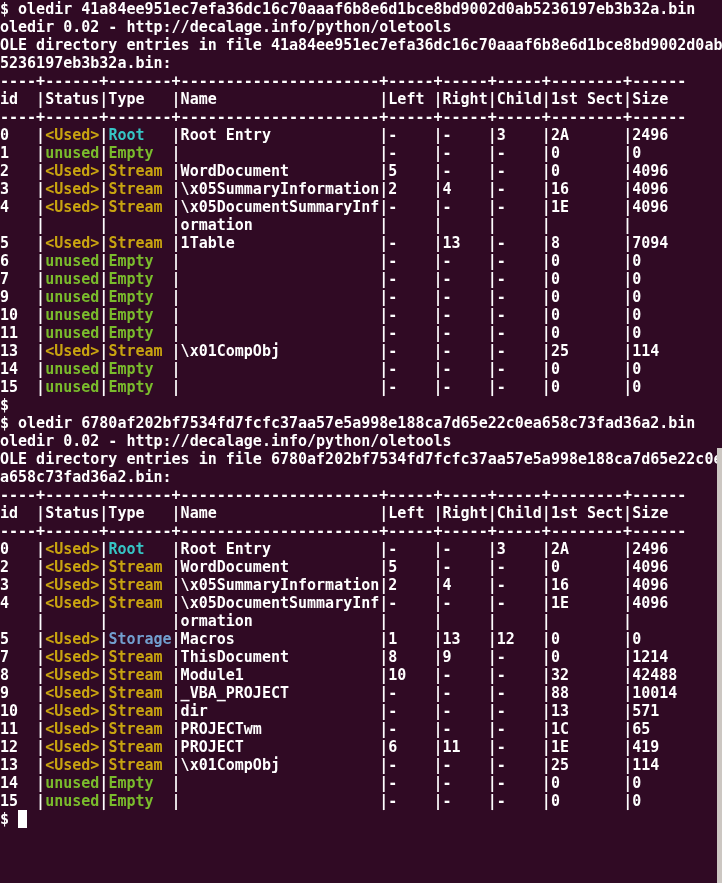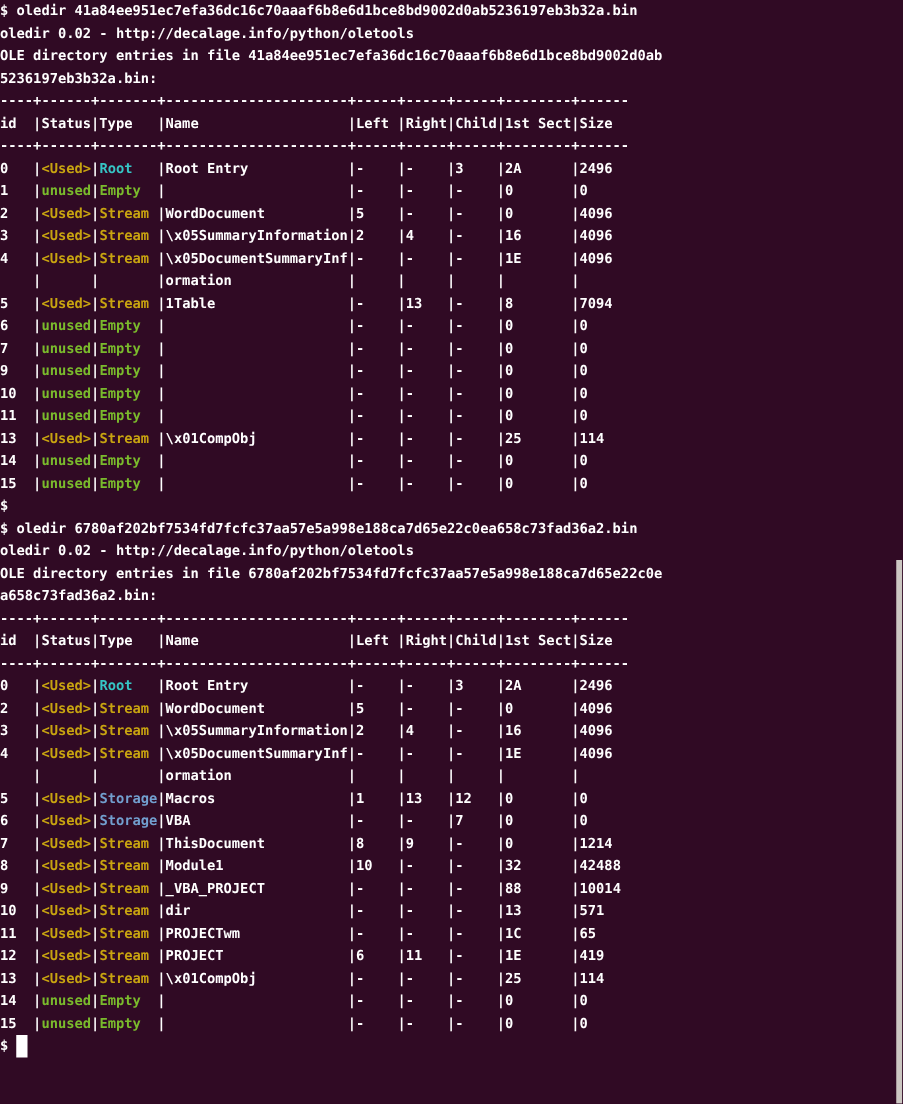--- a/index.html
+++ b/index.html
@@ -3,21 +3,21 @@
 <meta charset="utf-8">
 <style>
   * { margin: 0; padding: 0; box-sizing: border-box; }
   html, body { background: #300A24; }
   .terminal {
     position: relative;
     width: 722px;
     height: 883px;
     overflow: hidden;
     font-family: "DejaVu Sans Mono", "Liberation Mono", monospace;
-    font-size: 11px;
+    font-size: 15px;
     line-height: 18px;
     font-weight: bold;
   }
   .tline {
     white-space: pre;
     height: 18px;
   }
   .cursor-block { display: inline-block; width: 9px; height: 18px; vertical-align: bottom; }
   .scrollbar-thumb {
     position: absolute;
@@ -61,21 +61,20 @@
       <div class="tline"><span>a658c73fad36a2.bin:</span></div>
       <div class="tline"><span>----+------+-------+----------------------+-----+-----+-----+--------+------</span></div>
       <div class="tline"><span>id  |Status|Type   |Name                  |Left |Right|Child|1st Sect|Size</span></div>
       <div class="tline"><span>----+------+-------+----------------------+-----+-----+-----+--------+------</span></div>
       <div class="tline"><span>0   |</span><span style="color: rgb(200, 164, 16);">&lt;Used&gt;</span><span>|</span><span style="color: rgb(54, 197, 197);">Root   </span><span>|Root Entry            |-    |-    |3    |2A      |2496</span></div>
       <div class="tline"><span>2   |</span><span style="color: rgb(200, 164, 16);">&lt;Used&gt;</span><span>|</span><span style="color: rgb(200, 164, 16);">Stream </span><span>|WordDocument          |5    |-    |-    |0       |4096</span></div>
       <div class="tline"><span>3   |</span><span style="color: rgb(200, 164, 16);">&lt;Used&gt;</span><span>|</span><span style="color: rgb(200, 164, 16);">Stream </span><span>|\x05SummaryInformation|2    |4    |-    |16      |4096</span></div>
       <div class="tline"><span>4   |</span><span style="color: rgb(200, 164, 16);">&lt;Used&gt;</span><span>|</span><span style="color: rgb(200, 164, 16);">Stream </span><span>|\x05DocumentSummaryInf|-    |-    |-    |1E      |4096</span></div>
       <div class="tline"><span>    |      |       |ormation              |     |     |     |        |</span></div>
       <div class="tline"><span>5   |</span><span style="color: rgb(200, 164, 16);">&lt;Used&gt;</span><span>|</span><span style="color: rgb(114, 159, 207);">Storage</span><span>|Macros                |1    |13   |12   |0       |0</span></div>
-      <div class="tline"><span>6   |</span><span style="color: rgb(200, 164, 16);">&lt;Used&gt;</span><span>|</span><span style="color: rgb(114, 159, 207);">Storage</span><span>|VBA                   |-    |-    |7    |0       |0</span></div>
       <div class="tline"><span>7   |</span><span style="color: rgb(200, 164, 16);">&lt;Used&gt;</span><span>|</span><span style="color: rgb(200, 164, 16);">Stream </span><span>|ThisDocument          |8    |9    |-    |0       |1214</span></div>
       <div class="tline"><span>8   |</span><span style="color: rgb(200, 164, 16);">&lt;Used&gt;</span><span>|</span><span style="color: rgb(200, 164, 16);">Stream </span><span>|Module1               |10   |-    |-    |32      |42488</span></div>
       <div class="tline"><span>9   |</span><span style="color: rgb(200, 164, 16);">&lt;Used&gt;</span><span>|</span><span style="color: rgb(200, 164, 16);">Stream </span><span>|_VBA_PROJECT          |-    |-    |-    |88      |10014</span></div>
       <div class="tline"><span>10  |</span><span style="color: rgb(200, 164, 16);">&lt;Used&gt;</span><span>|</span><span style="color: rgb(200, 164, 16);">Stream </span><span>|dir                   |-    |-    |-    |13      |571</span></div>
       <div class="tline"><span>11  |</span><span style="color: rgb(200, 164, 16);">&lt;Used&gt;</span><span>|</span><span style="color: rgb(200, 164, 16);">Stream </span><span>|PROJECTwm             |-    |-    |-    |1C      |65</span></div>
       <div class="tline"><span>12  |</span><span style="color: rgb(200, 164, 16);">&lt;Used&gt;</span><span>|</span><span style="color: rgb(200, 164, 16);">Stream </span><span>|PROJECT               |6    |11   |-    |1E      |419</span></div>
       <div class="tline"><span>13  |</span><span style="color: rgb(200, 164, 16);">&lt;Used&gt;</span><span>|</span><span style="color: rgb(200, 164, 16);">Stream </span><span>|\x01CompObj           |-    |-    |-    |25      |114</span></div>
       <div class="tline"><span>14  |</span><span style="color: rgb(122, 187, 44);">unused</span><span>|</span><span style="color: rgb(122, 187, 44);">Empty  </span><span>|                      |-    |-    |-    |0       |0</span></div>
       <div class="tline"><span>15  |</span><span style="color: rgb(122, 187, 44);">unused</span><span>|</span><span style="color: rgb(122, 187, 44);">Empty  </span><span>|                      |-    |-    |-    |0       |0</span></div>
       <div class="tline"><span>$ </span><span class="cursor-block" style="background: rgb(255, 255, 255);"></span></div>

